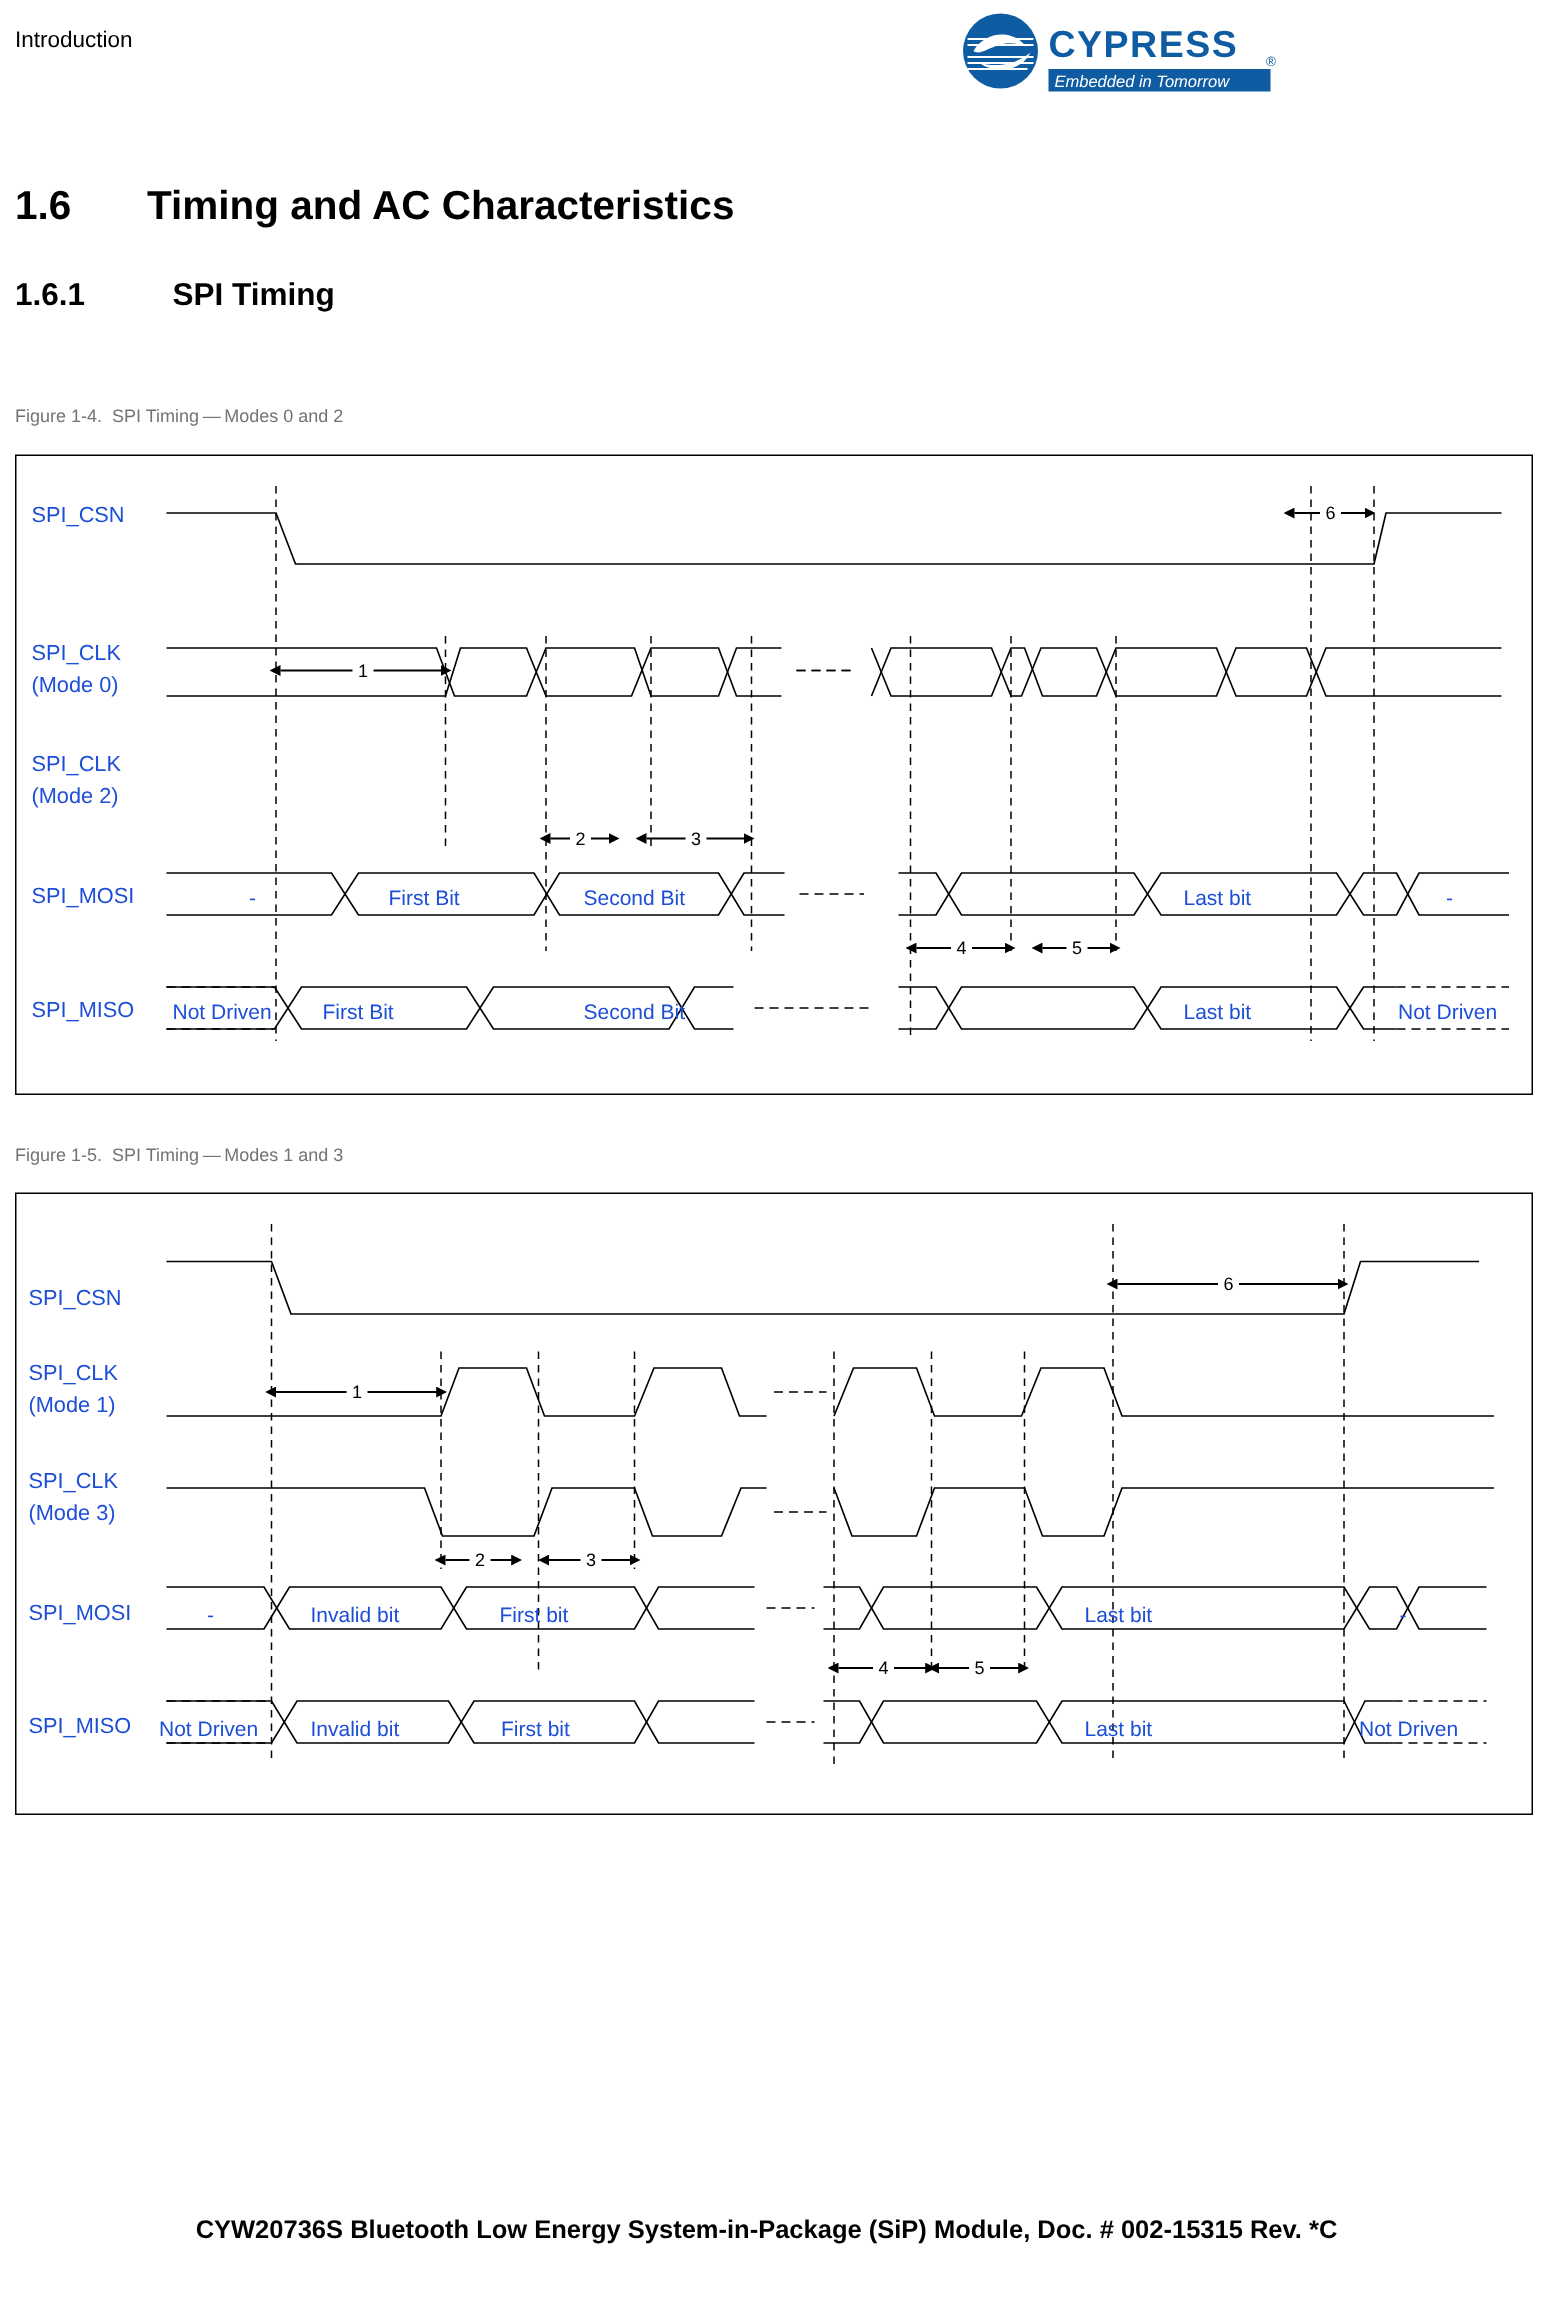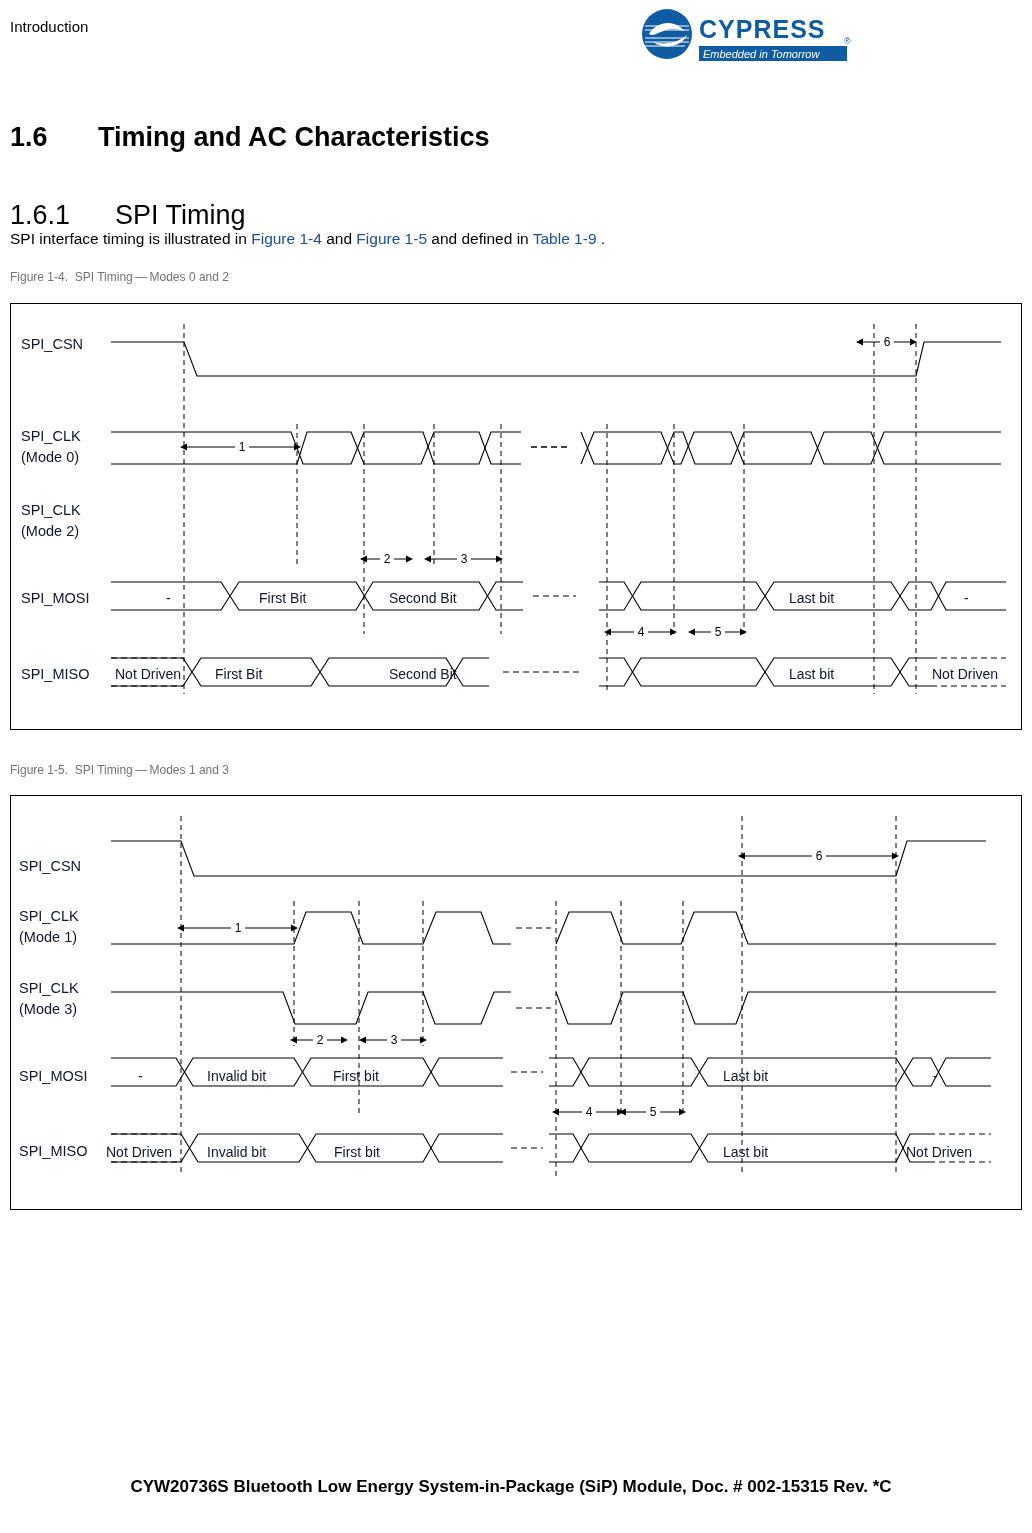--- a/index.html
+++ b/index.html
@@ -24,22 +24,22 @@
   }
   .logo svg { display:block; }
 
   
   .h1 {
     position:absolute; left:10px; top:122px;
     font-size:27px; font-weight:bold; letter-spacing:0px;
   }
   .h1 .num { display:inline-block; width:88px; }
   .h2 {
-    position:absolute; left:10px; top:200px;
-    font-size:27px; font-weight:normal;
+    position:absolute; left:10px; top:185px;
+    font-size:21px; font-weight:bold;
   }
   .h2 .num { display:inline-block; width:105px; }
 
   .body-par {
     position:absolute; left:10px; top:230px;
     font-size:15.5px; color:#000;
   }
   .xref { color:#1a4fa0; }
 
   .fig-cap {
@@ -54,21 +54,21 @@
     position:absolute;
     border:1px solid #000;
     background:#fff;
     box-sizing:border-box;
   }
   #fig4 { left:10px; top:303px; width:1012px; height:427px; }
   #fig5 { left:10px; top:795px; width:1012px; height:415px; }
 
   .sig-label {
     position:absolute;
-    font-size:14.5px; color:#0f172a;
+    font-size:14.5px; color:#1d4ed8;
     white-space:pre-line;
     line-height:21px;
   }
 
   .wave { position:absolute; left:0; top:0; }
 
   
   .footer-num {
     position:absolute; left:10px; top:1556px;
     font-size:15.5px;
@@ -104,23 +104,20 @@
     </svg>
   </div>
 
   <div class="h1">
     <span class="num">1.6</span><span>Timing and AC Characteristics</span>
   </div>
   <div class="h2">
     <span class="num">1.6.1</span><span>SPI Timing</span>
   </div>
 
-  <div class="body-par">
-    <span>SPI interface timing is illustrated in </span><span class="xref">Figure 1-4</span><span> and </span><span class="xref">Figure 1-5</span><span> and defined in </span><span class="xref">Table 1-9</span><span> .</span>
-  </div>
 
   <div class="fig-cap" id="fig4cap">
     <span>Figure 1-4.</span>&nbsp;&nbsp;<span>SPI Timing — Modes 0 and 2</span>
   </div>
 
   <div class="fig-box" id="fig4">
 
     <div class="sig-label" style="left:10px; top:30px;"><span>SPI_CSN</span></div>
     <div class="sig-label" style="left:10px; top:122px;"><span>SPI_CLK</span><br><span>(Mode 0)</span></div>
     <div class="sig-label" style="left:10px; top:196px;"><span>SPI_CLK</span><br><span>(Mode 2)</span></div>

